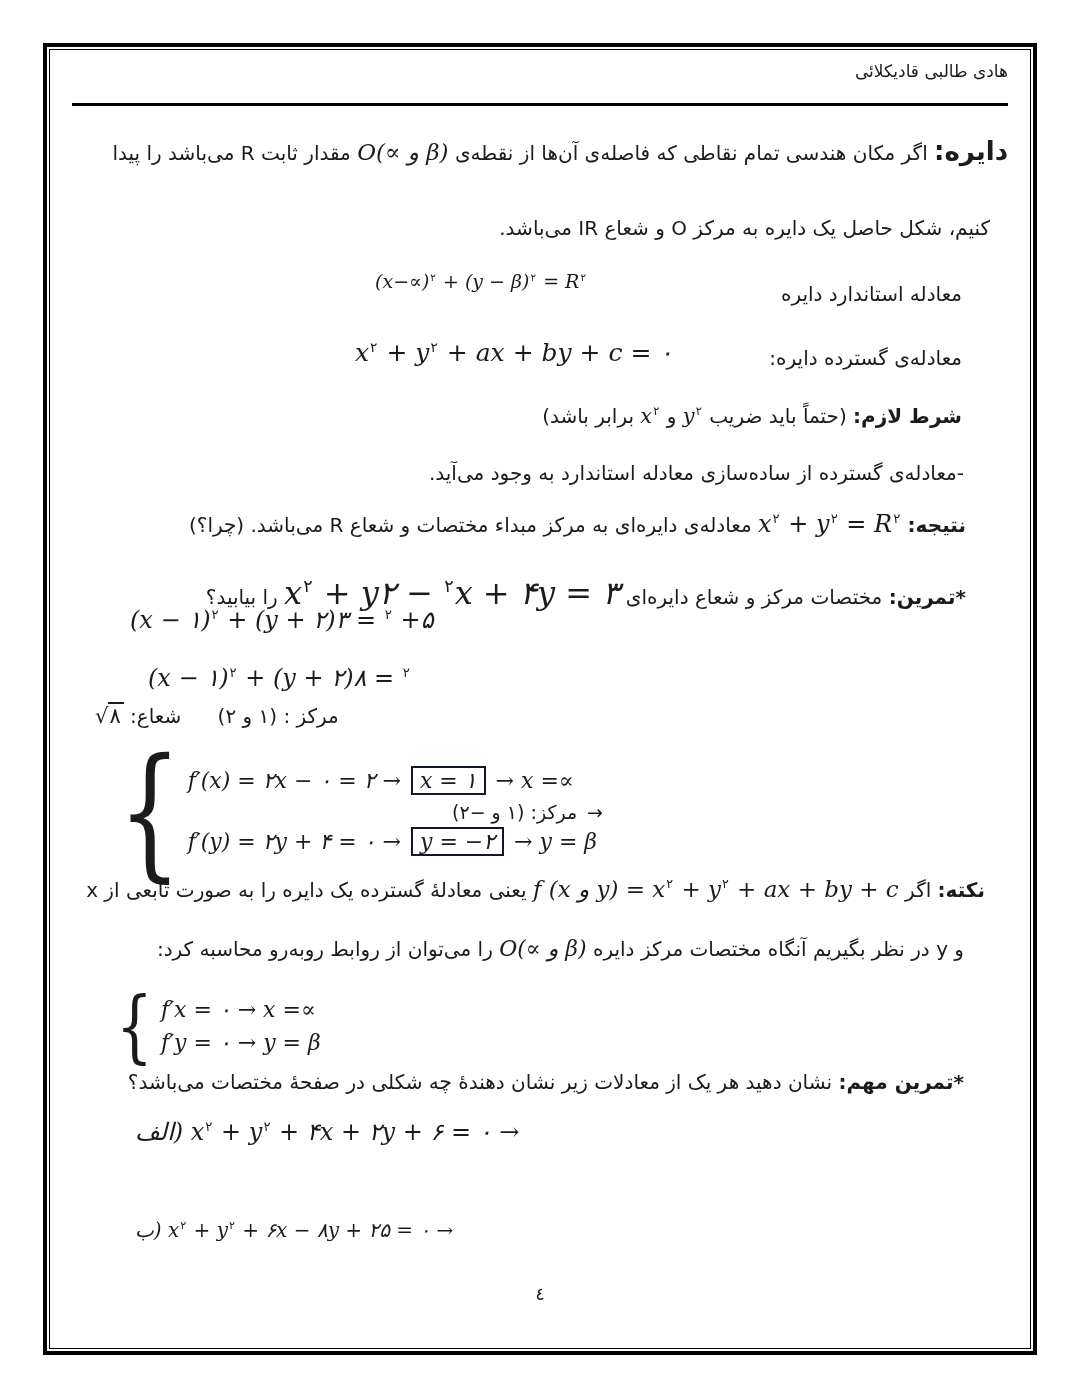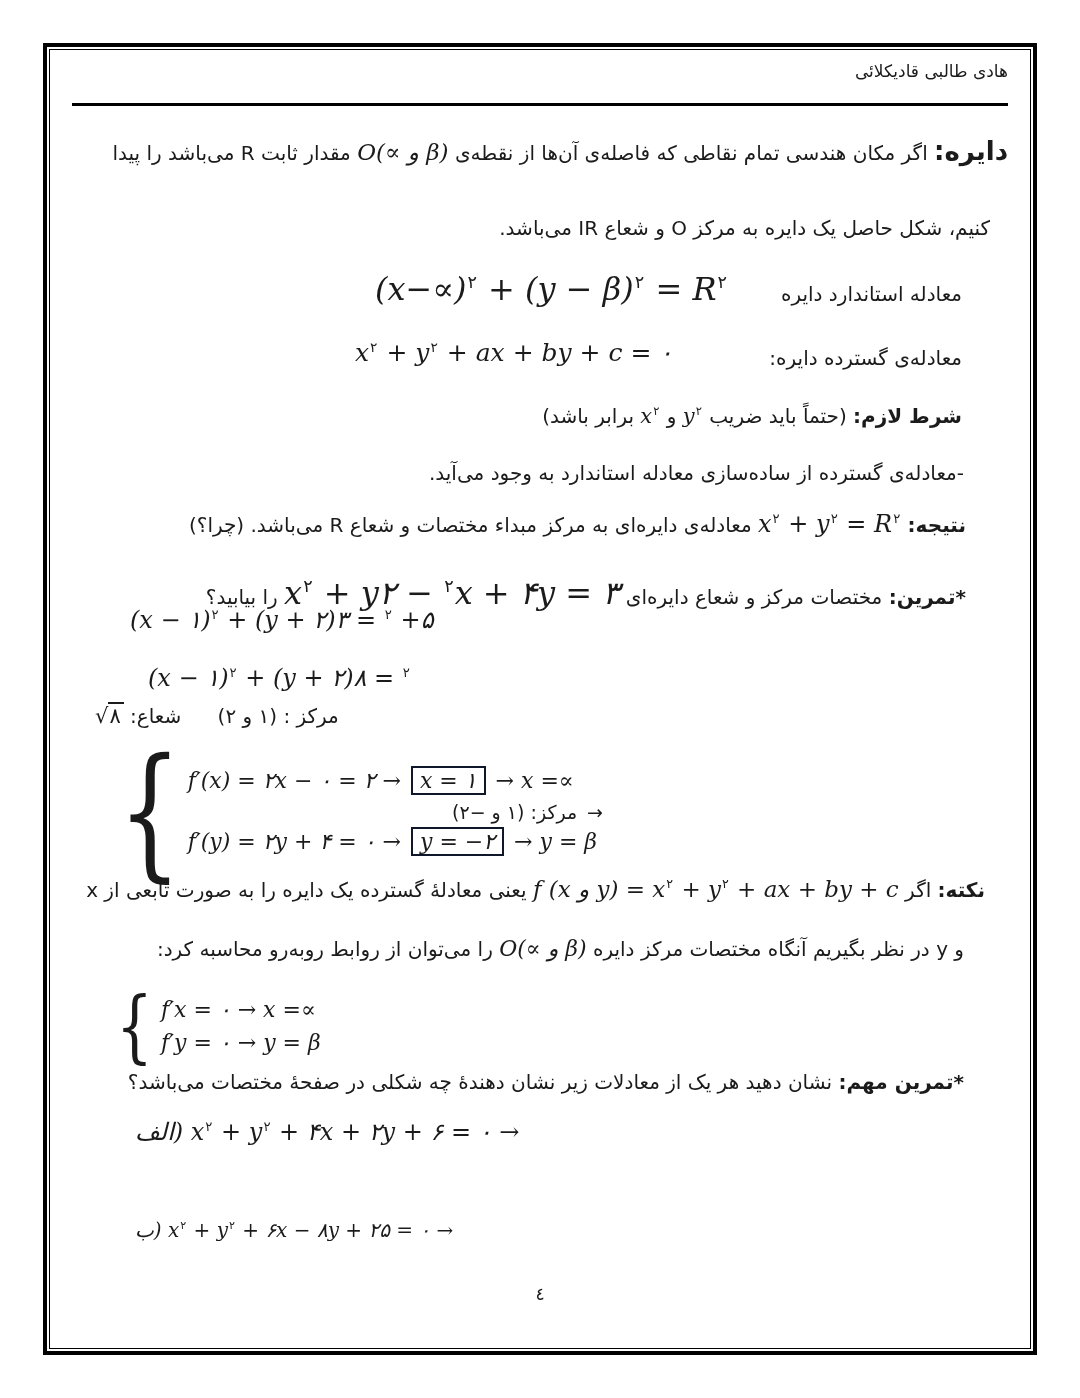--- a/index.html
+++ b/index.html
@@ -26,21 +26,21 @@
   .sysbrace{font-family:"DejaVu Serif","DejaVu Sans",serif;display:inline-block;
     font-weight:400;color:#1b1b1b;}
   .syswrap{display:flex;align-items:center;}
   .syscol{display:flex;flex-direction:column;}
   
   .author{top:61px;right:72px;font-size:17px;}
   .hrule{top:103px;left:72px;right:72px;border-top:3px solid #000;height:0;}
   .p1l1{top:136px;right:72px;font-size:20px;}
   .p1l1 .math{font-size:23px;}
   .p1l2{top:216px;right:90px;font-size:20px;}
-  .eq1m{top:270px;left:375px;font-size:32px;}
+  .eq1m{top:270px;left:375px;font-size:19px;}
   .eq1l{top:282px;right:118px;font-size:20px;margin-left:8px;}
   .eq2m{top:338px;left:355px;font-size:25px;}
   .eq2l{top:346px;right:118px;font-size:20px;}
   .cond{top:404px;right:118px;font-size:20px;}
   .cond .math{font-size:21px;}
   .simp{top:461px;right:116px;font-size:20px;}
   .res{top:510px;right:114px;font-size:20px;}
   .res .math{font-size:24px;}
   .exr{top:574px;right:114px;font-size:20px;}
   .exr .math{font-size:32px;}

